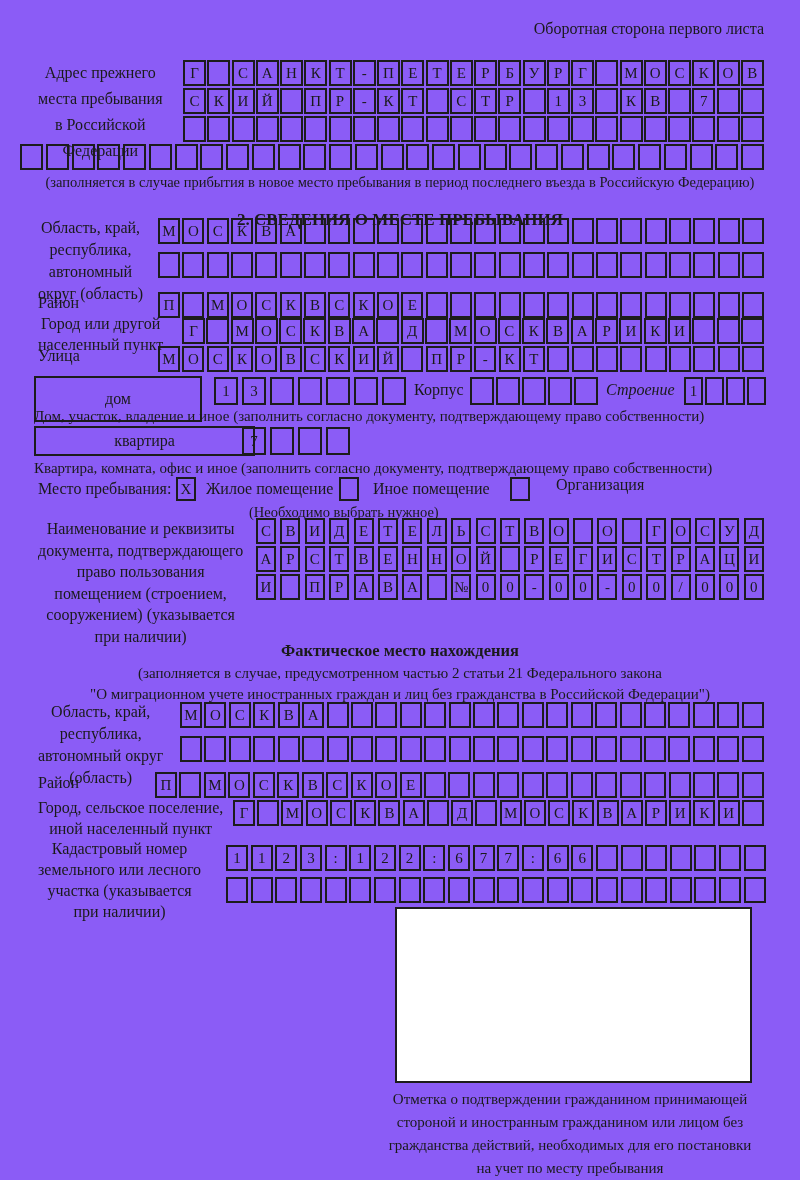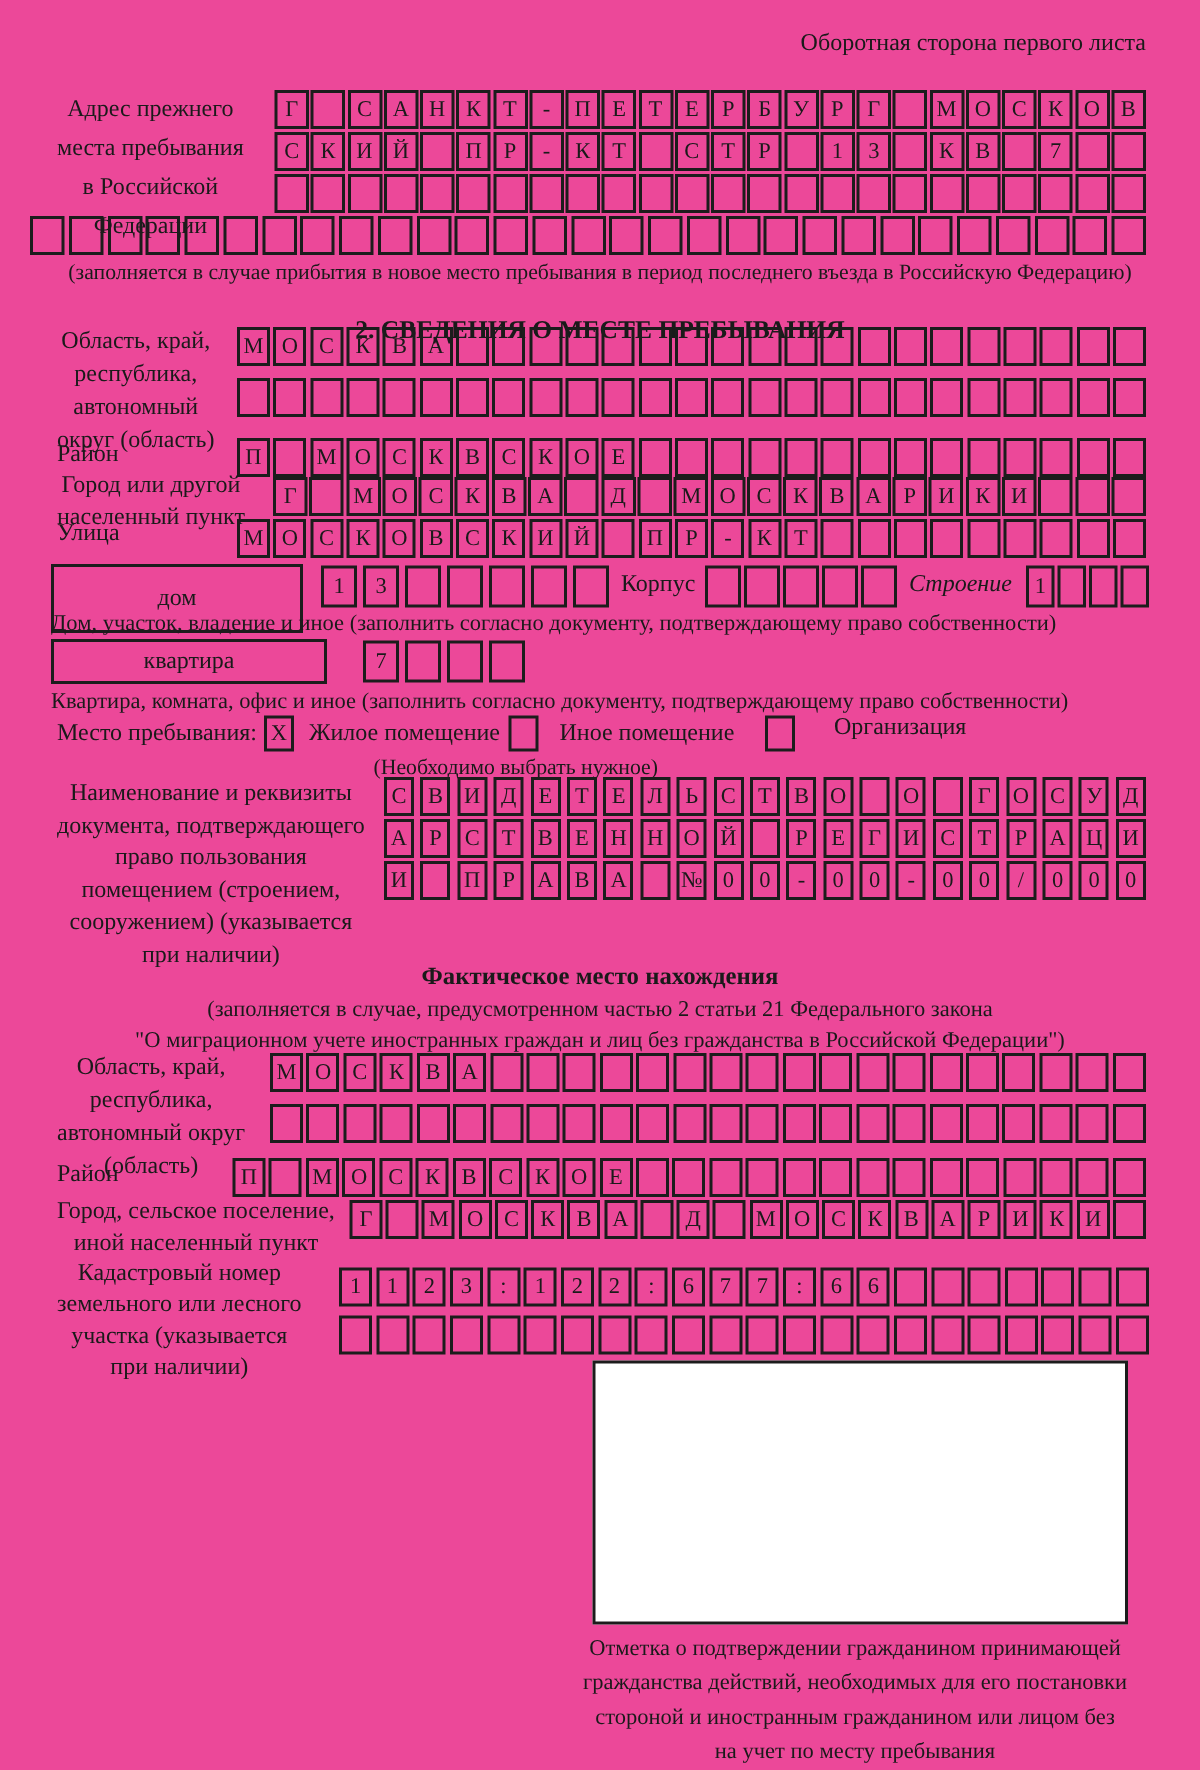--- a/index.html
+++ b/index.html
@@ -1,16 +1,16 @@
 <!DOCTYPE html>
 <html><head>
 <meta charset="utf-8">
 <style>
   html,body{margin:0;padding:0;background:#fff;}
-  .page{position:relative;width:800px;height:1180px;background:#ec4899;color:#1a1a1a;
+  .page{position:relative;width:800px;height:1180px;background:#8b5cf6;color:#1a1a1a;
         font-family:"Liberation Serif","DejaVu Serif",serif;overflow:hidden;}
   .lbl{position:absolute;font-size:16px;line-height:26px;white-space:nowrap;text-align:center;}
   .txt{position:absolute;font-size:16px;white-space:nowrap;}
   .crow{position:absolute;display:flex;justify-content:space-between;}
   .cbox{width:22px;height:26px;border:2px solid #1c1c1c;box-sizing:border-box;flex:0 0 auto;
         display:flex;align-items:center;justify-content:center;font-size:15px;}
   .w23 .cbox{width:23px;}
   .w24 .cbox{width:24px;height:28px;}
   .w20 .cbox{width:20px;}
   .w19 .cbox{width:19px;height:28px;}
@@ -38,21 +38,21 @@
   #gorod-row{top:318px;left:182px;width:582px;}
   #ulitsa-label{top:347px;left:38px;}
   #ulitsa-row{top:346px;left:158px;width:606px;}
   #dom-box{top:376px;left:34px;width:168px;height:46px;}
   #dom-cells{top:377px;left:214px;width:192px;}
   #korpus-label{top:381px;left:414px;}
   #korpus-cells{top:377px;left:470px;width:128px;}
   #stroenie-label{top:381px;left:606px;font-style:italic;}
   #stroenie-cells{top:377px;left:684px;width:82px;}
   #dom-note{top:408px;left:34px;font-size:15px;}
-  #kv-box{top:426px;left:34px;width:184px;height:30px;}
+  #kv-box{top:426px;left:34px;width:221px;height:30px;}
   #kv-cells{top:427px;left:242px;width:108px;}
   #kv-note{top:460px;left:34px;font-size:15px;}
   #mesto-label{top:480px;left:38px;}
   #mesto-chk1{top:477px;left:176px;}
   #mesto-opt1{top:480px;left:206px;text-align:right;}
   #mesto-chk2{top:477px;left:339px;}
   #mesto-opt2{top:480px;left:373px;}
   #mesto-chk3{top:477px;left:510px;}
   #mesto-opt3{top:476px;left:556px;}
   #mesto-note{top:504px;left:249px;font-size:14.5px;position:absolute;white-space:nowrap;}
@@ -648,18 +648,18 @@
       <div class="cbox"></div>
       <div class="cbox"></div>
       <div class="cbox"></div>
       <div class="cbox"></div>
       <div class="cbox"></div>
     </div>
 
   <div id="stamp-box"></div>
   <div id="stamp-note">
       <div>Отметка о подтверждении гражданином принимающей</div>
+      <div>стороной и иностранным гражданином или лицом без</div>
       <div>гражданства действий, необходимых для его постановки</div>
-      <div>стороной и иностранным гражданином или лицом без</div>
       <div>на учет по месту пребывания</div>
     </div>
 
 </div>
 
 </body></html>

